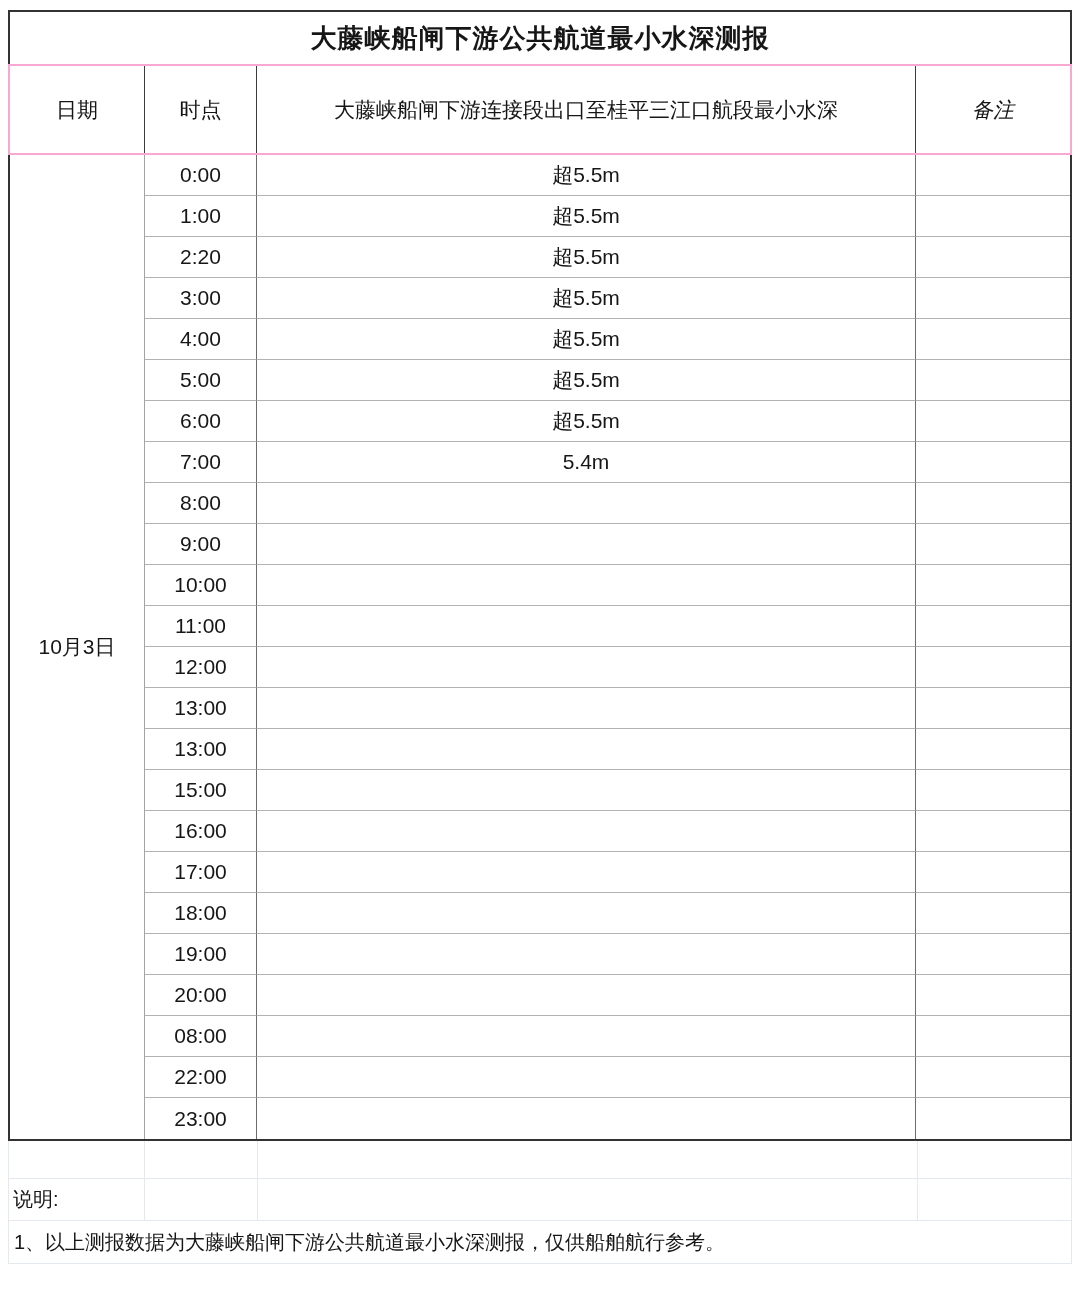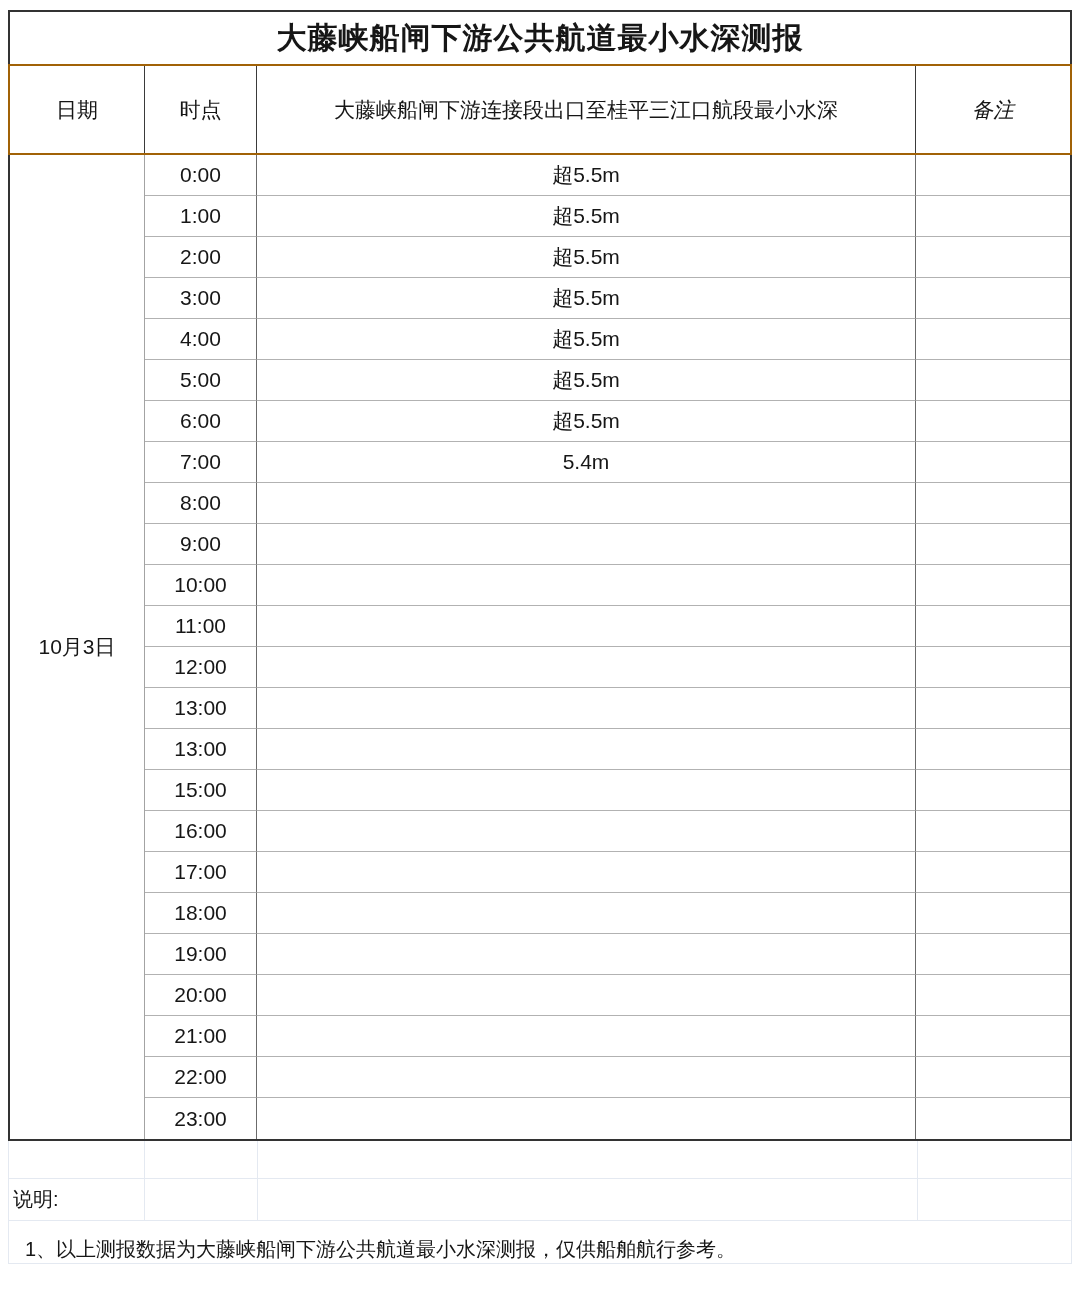--- a/index.html
+++ b/index.html
@@ -14,31 +14,31 @@
   }
   
   .title-box {
     position: absolute;
     left: 8px; top: 10px;
     width: 1064px; height: 54px;
     box-sizing: border-box;
     border: 2px solid #333333;
     border-bottom: none;
     display: flex; align-items: center; justify-content: center;
-    font-size: 30px;
+    font-size: 26px;
     font-weight: 600;
     letter-spacing: 1px;
   }
   
   .header-row {
     position: absolute;
     left: 8px; top: 64px;
     width: 1064px; height: 91px;
     box-sizing: border-box;
-    border: 2px solid #a16207;
+    border: 2px solid #f9a8d4;
     display: grid;
     grid-template-columns: 135px 112px 659px 154px;
   }
   .header-cell {
     display: flex; align-items: center; justify-content: center;
     font-size: 21px;
     border-right: 1px solid #3a3a3a;
     box-sizing: border-box;
   }
   .header-cell.last-col { border-right: none; font-style: italic; }
@@ -87,21 +87,21 @@
     display: grid; grid-template-columns: 136px 113px 660px 155px; }
   .ghost-cell { box-sizing: border-box; border-right: 1px solid #e4e9f1; }
   .ghost-cell.last-col { border-right: none; }
   .label-cell {
     display: flex; align-items: center;
     box-sizing: border-box;
     border-right: 1px solid #e4e9f1;
     padding-left: 4px;
   }
   .note-row-1 { top: 1221px; height: 43px;
-    display: flex; align-items: flex-end; padding-left: 16px; }
+    display: flex; align-items: center; padding-left: 5px; }
   .note-row-2 { top: 1264px; height: 43px;
     display: grid; grid-template-columns: 909px 155px; }
   .note-cell { display: flex; align-items: center; padding-left: 4px;
     box-sizing: border-box; border-right: 1px solid #e4e9f1; }
 </style>
 </head>
 <body>
 
 <div class="page">
 
@@ -115,21 +115,21 @@
   </div>
 
   <div class="data-grid">
       <div class="date-cell">10月3日</div>
       <div class="cell">0:00</div>
       <div class="cell">超5.5m</div>
       <div class="cell last-col"></div>
       <div class="cell">1:00</div>
       <div class="cell">超5.5m</div>
       <div class="cell last-col"></div>
-      <div class="cell">2:00</div>
+      <div class="cell">2:20</div>
       <div class="cell">超5.5m</div>
       <div class="cell last-col"></div>
       <div class="cell">3:00</div>
       <div class="cell">超5.5m</div>
       <div class="cell last-col"></div>
       <div class="cell">4:00</div>
       <div class="cell">超5.5m</div>
       <div class="cell last-col"></div>
       <div class="cell">5:00</div>
       <div class="cell">超5.5m</div>
@@ -172,21 +172,21 @@
       <div class="cell last-col"></div>
       <div class="cell">18:00</div>
       <div class="cell"></div>
       <div class="cell last-col"></div>
       <div class="cell">19:00</div>
       <div class="cell"></div>
       <div class="cell last-col"></div>
       <div class="cell">20:00</div>
       <div class="cell"></div>
       <div class="cell last-col"></div>
-      <div class="cell">21:00</div>
+      <div class="cell">08:00</div>
       <div class="cell"></div>
       <div class="cell last-col"></div>
       <div class="cell">22:00</div>
       <div class="cell"></div>
       <div class="cell last-col"></div>
       <div class="cell last-row">23:00</div>
       <div class="cell last-row"></div>
       <div class="cell last-col last-row"></div>
     </div>
 

